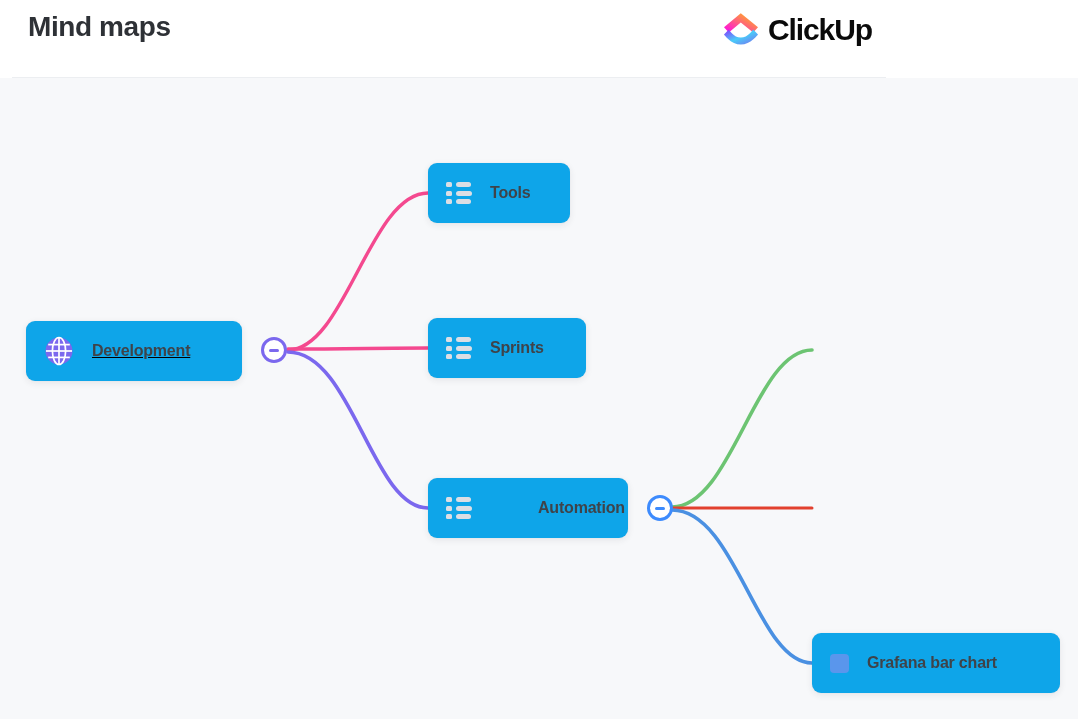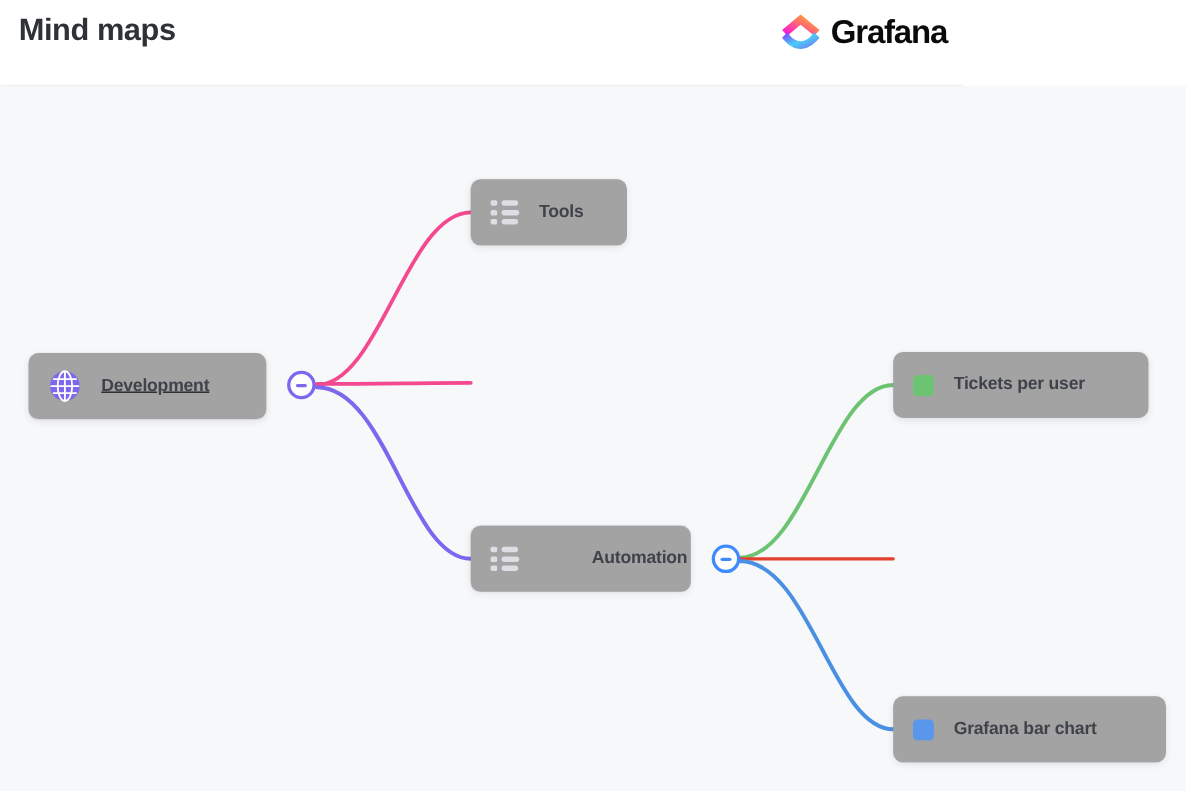--- a/index.html
+++ b/index.html
@@ -16,21 +16,21 @@
   .app {
     position: relative;
     width: 1078px;
     height: 719px;
     background: #ffffff;
   }
 
   
   .header {
     position: absolute;
-    left: 1px; top: 0;
+    left: 12px; top: 0;
     width: 874px;
     height: 78px;
     background: #ffffff;
     border-bottom: 1px solid #eceef1;
     box-sizing: border-box;
   }
   .page-title {
     position: absolute;
     left: 16px;
     top: 11px;
@@ -78,21 +78,21 @@
     width: 1078px;
     height: 641px;
     pointer-events: none;
   }
 
   
   .node {
     position: absolute;
     display: flex;
     align-items: center;
-    background: #a3a3a3;
+    background: #0ea5e9;
     border-radius: 9px;
     box-shadow: 0 2px 7px rgba(40,45,60,0.09), 0 0 1px rgba(40,45,60,0.10);
     box-sizing: border-box;
     padding: 0 22px 0 18px;
     height: 60px;
   }
   .node-label {
     font-size: 16px;
     font-weight: bold;
     color: #3f4349;
@@ -183,21 +183,21 @@
           </linearGradient>
           <linearGradient id="gBot" x1="0" y1="0" x2="1" y2="1">
             <stop offset="0%" stop-color="#8930FD"></stop>
             <stop offset="50%" stop-color="#49CCF9"></stop>
             <stop offset="100%" stop-color="#7B68EE"></stop>
           </linearGradient>
         </defs>
         <path d="M3 16.2 L19.8 2.2 L37 16.2 L32.2 21.6 L19.8 11.4 L7.8 21.6 Z" fill="url(#gTop)"></path>
         <path d="M3 23.4 C3 23.4 10 33.6 19.8 33.6 C29.6 33.6 37 23.4 37 23.4 L32.2 18.4 C32.2 18.4 27 26.6 19.8 26.6 C12.6 26.6 7.8 18.4 7.8 18.4 Z" fill="url(#gBot)"></path>
       </svg>
-      <div class="brand-name">Grafana</div>
+      <div class="brand-name">ClickUp</div>
     </div>
   </div>
 
   <div class="canvas">
 
     <svg class="edges" viewBox="0 0 1078 641">
 
       <path d="M 288 272 C 345 272 370 115 428 115" fill="none" stroke="#f4498f" stroke-width="3.4" stroke-linecap="round"></path>
 
       <path d="M 288 271 C 350 271 380 270 428 270" fill="none" stroke="#f4498f" stroke-width="3.4" stroke-linecap="round"></path>
@@ -244,20 +244,39 @@
             </span>
           <span class="row">
               <span class="dot"></span>
               <span class="bar"></span>
             </span>
         </span>
       </span>
       <span class="node-label">Tools</span>
     </div>
 
+    <div class="node" style="left:428px; top:240px; width:158px;">
+      <span class="node-icon">
+        <span class="ic-list">
+          <span class="row">
+              <span class="dot"></span>
+              <span class="bar"></span>
+            </span>
+          <span class="row">
+              <span class="dot"></span>
+              <span class="bar"></span>
+            </span>
+          <span class="row">
+              <span class="dot"></span>
+              <span class="bar"></span>
+            </span>
+        </span>
+      </span>
+      <span class="node-label">Sprints</span>
+    </div>
 
     <div class="node" style="left:428px; top:400px; width:200px;gap:48px;">
       <span class="node-icon">
         <span class="ic-list">
           <span class="row">
               <span class="dot"></span>
               <span class="bar"></span>
             </span>
           <span class="row">
               <span class="dot"></span>
@@ -269,26 +288,20 @@
             </span>
         </span>
       </span>
       <span class="node-label">Automation</span>
     </div>
 
     <div class="toggle blue" style="left:647px; top:417px;">
       <span class="minus"></span>
     </div>
 
-    <div class="node" style="left:812px; top:242px; width:232px;">
-      <span class="node-icon">
-        <span class="ic-swatch" style="background:#6cc472;"></span>
-      </span>
-      <span class="node-label">Tickets per user</span>
-    </div>
 
 
     <div class="node" style="left:812px; top:555px; width:248px;">
       <span class="node-icon">
         <span class="ic-swatch" style="background:#5a96ec;"></span>
       </span>
       <span class="node-label">Grafana bar chart</span>
     </div>
 
   </div>

